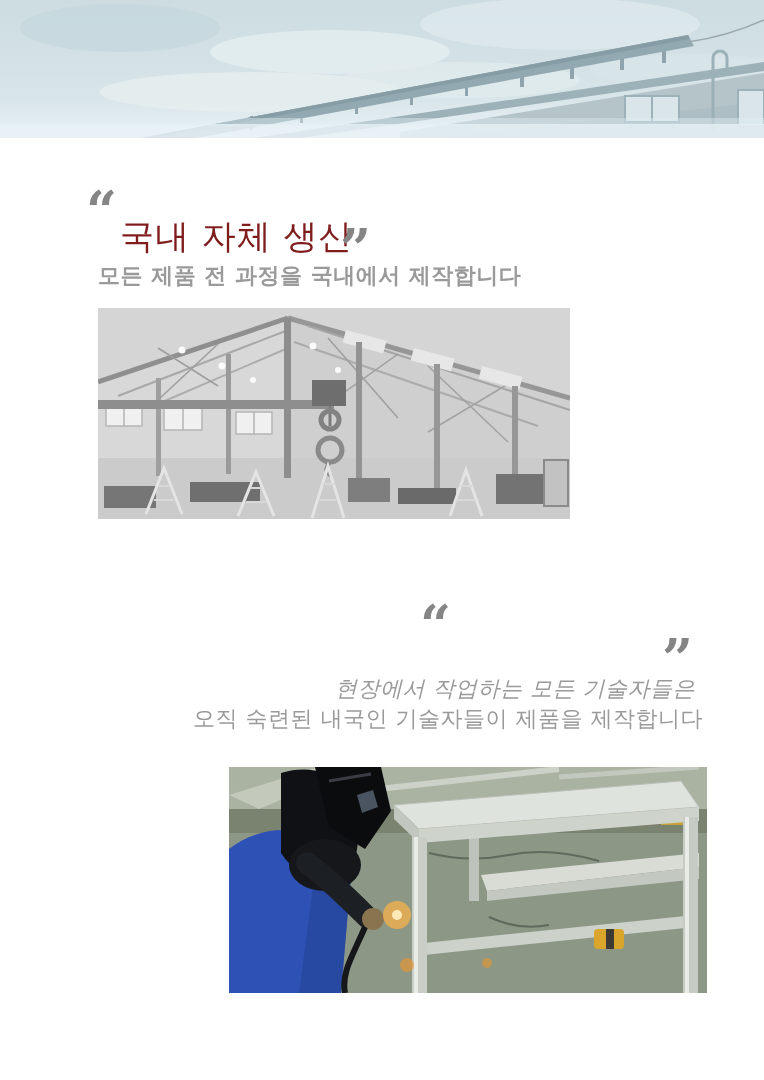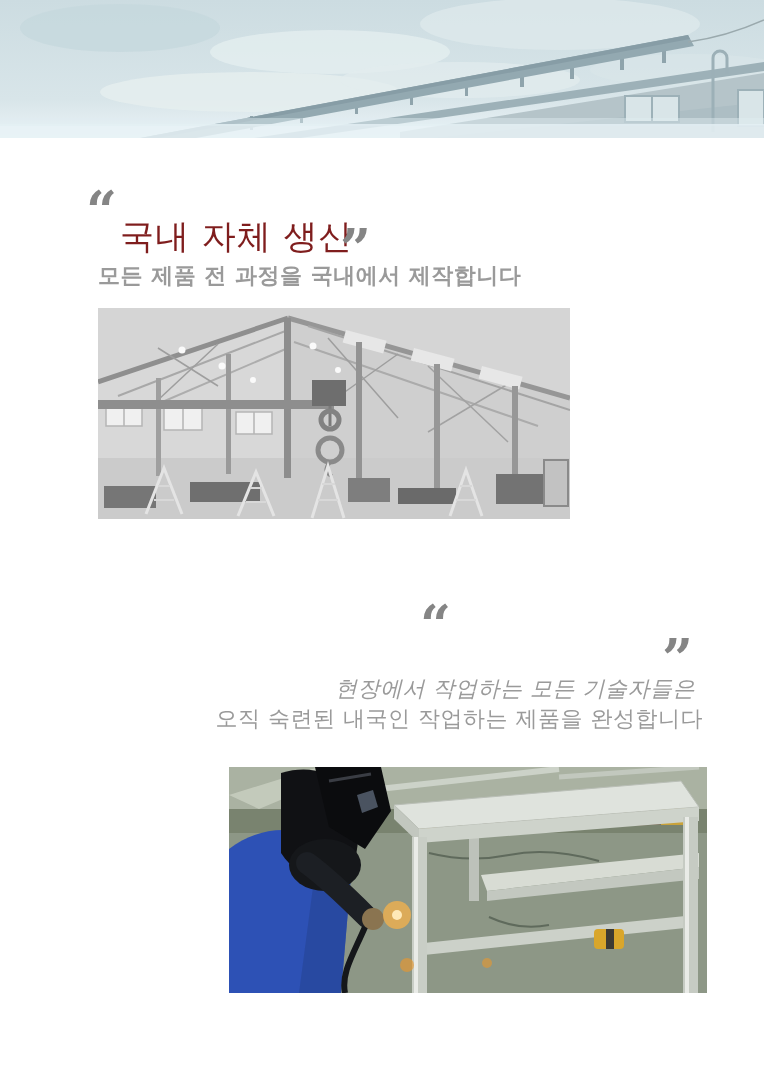--- a/index.html
+++ b/index.html
@@ -188,21 +188,21 @@
     </svg>
   </div>
 
   <div class="abs quote-mark" style="left:420px;top:598px;">“</div>
 
 
   <div class="abs quote-mark" style="left:662px;top:632px;">”</div>
 
   <div class="abs section-subtitle subtitle-right" style="right:61px;top:674px;">
     <div class="line1">현장에서 작업하는 모든 기술자들은</div>
-    <div class="line2">오직 숙련된 내국인 작업하는 제품을 완성합니다</div>
+    <div class="line2">오직 숙련된 내국인 기술자들이 제품을 제작합니다</div>
   </div>
 
   <div class="abs photo" style="left:229px;top:767px;width:478px;height:226px;">
     <svg width="478" height="226" viewBox="0 0 478 226">
 
       <rect x="0" y="0" width="478" height="226" fill="#8d9786"></rect>
       <rect x="0" y="0" width="478" height="42" fill="#aab2a2"></rect>
       <rect x="0" y="42" width="478" height="24" fill="#79836f"></rect>
 
       <polygon points="0,28 90,0 130,0 30,42" fill="#c8cec0" opacity="0.85"></polygon>

